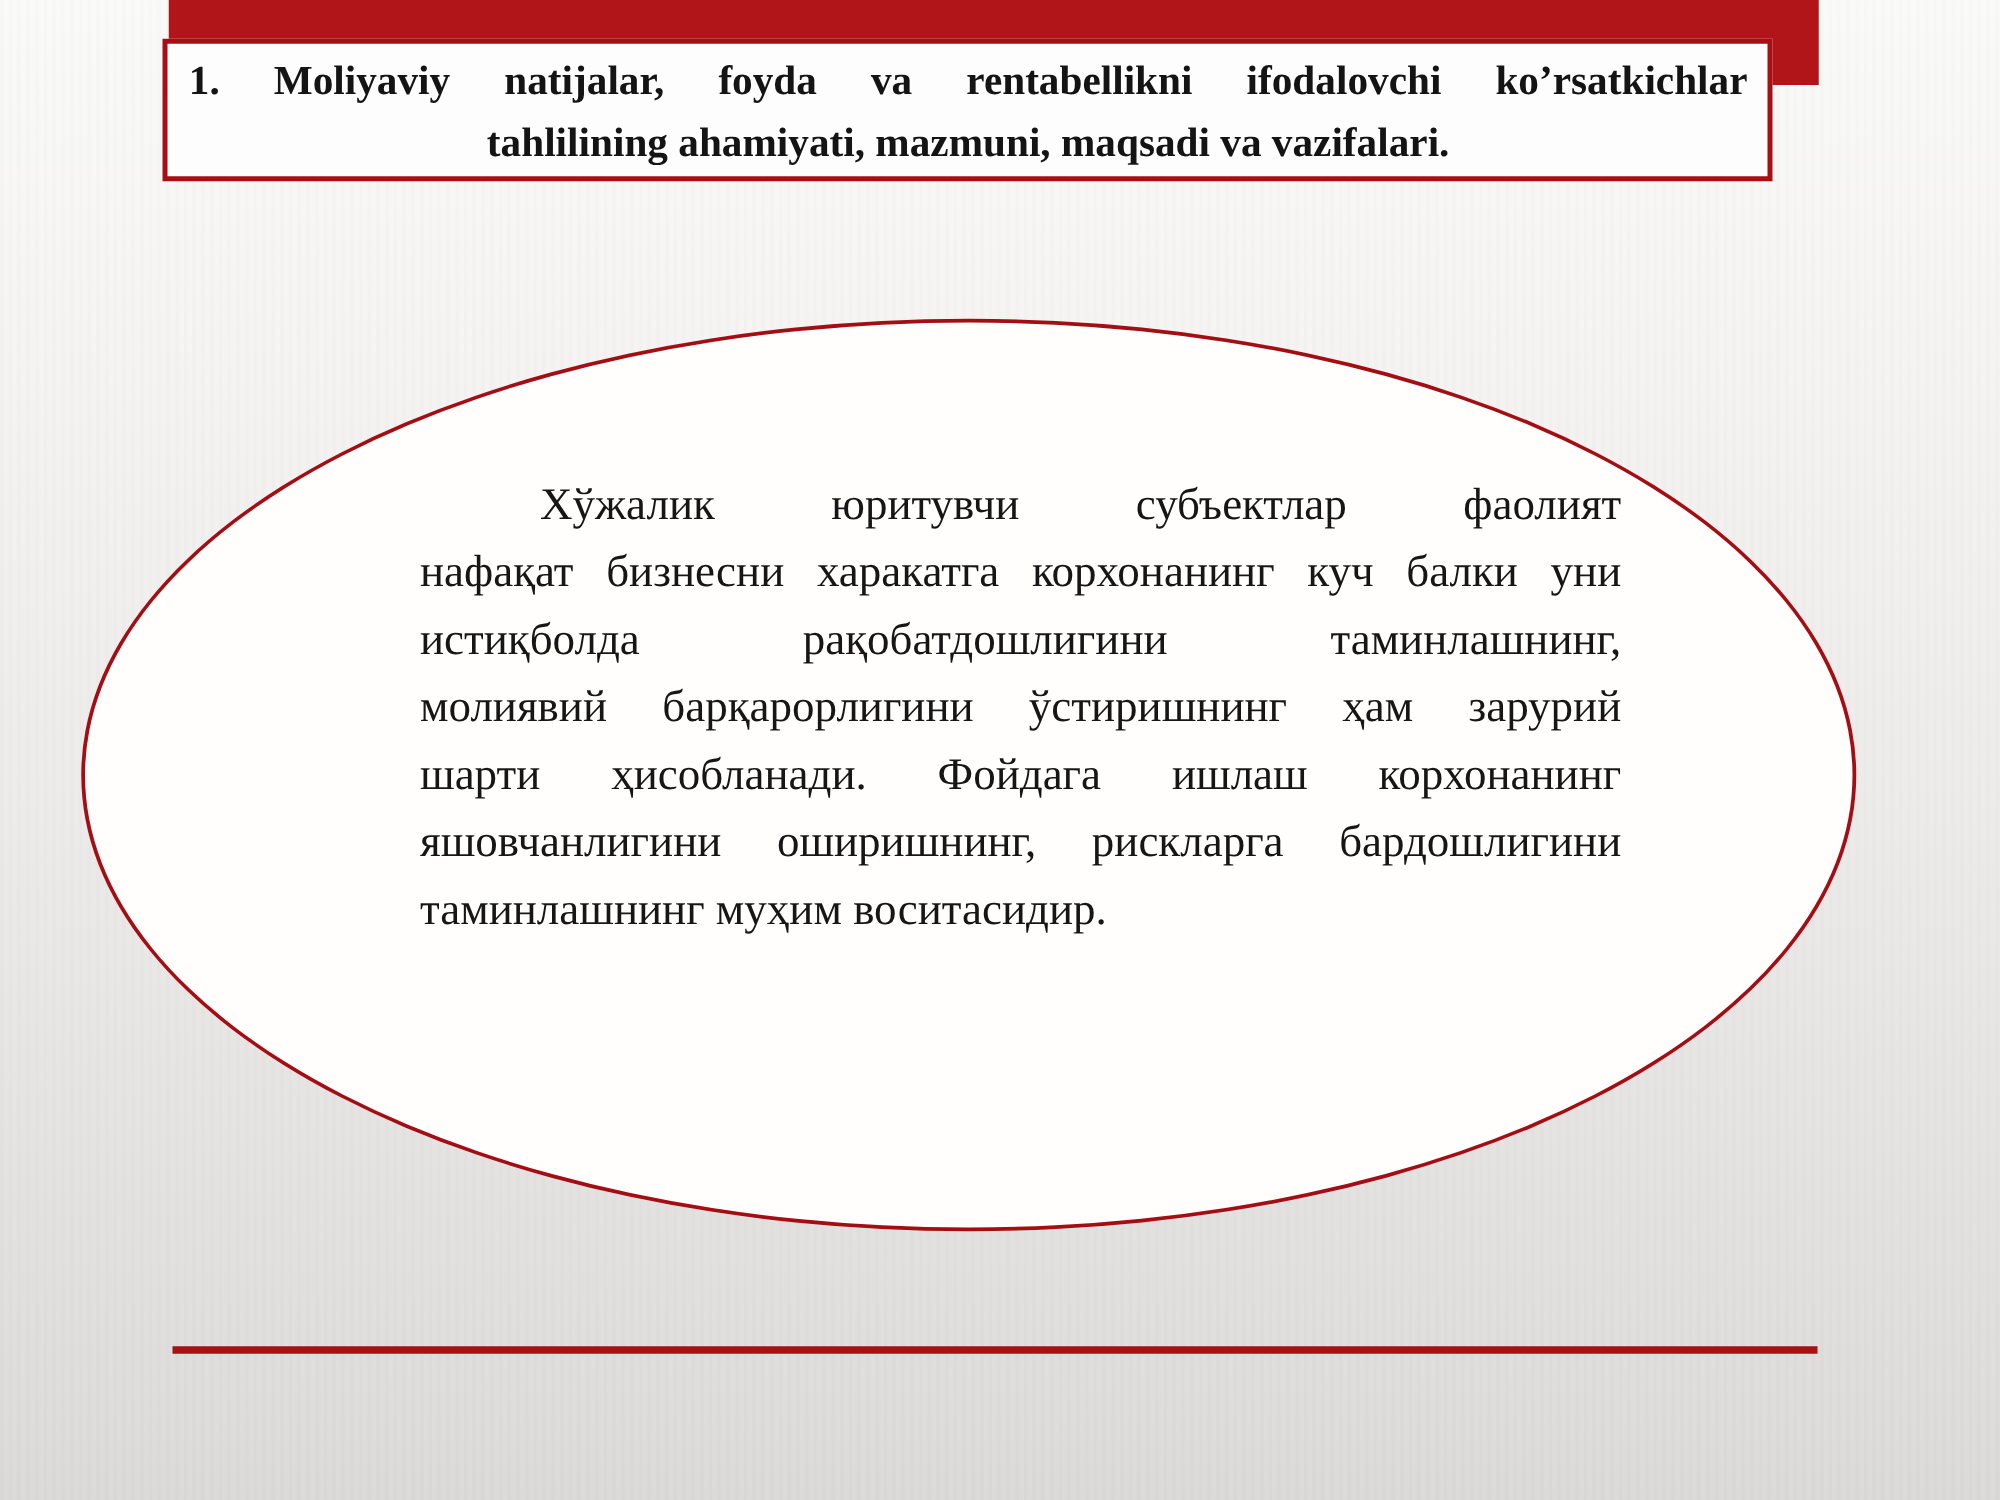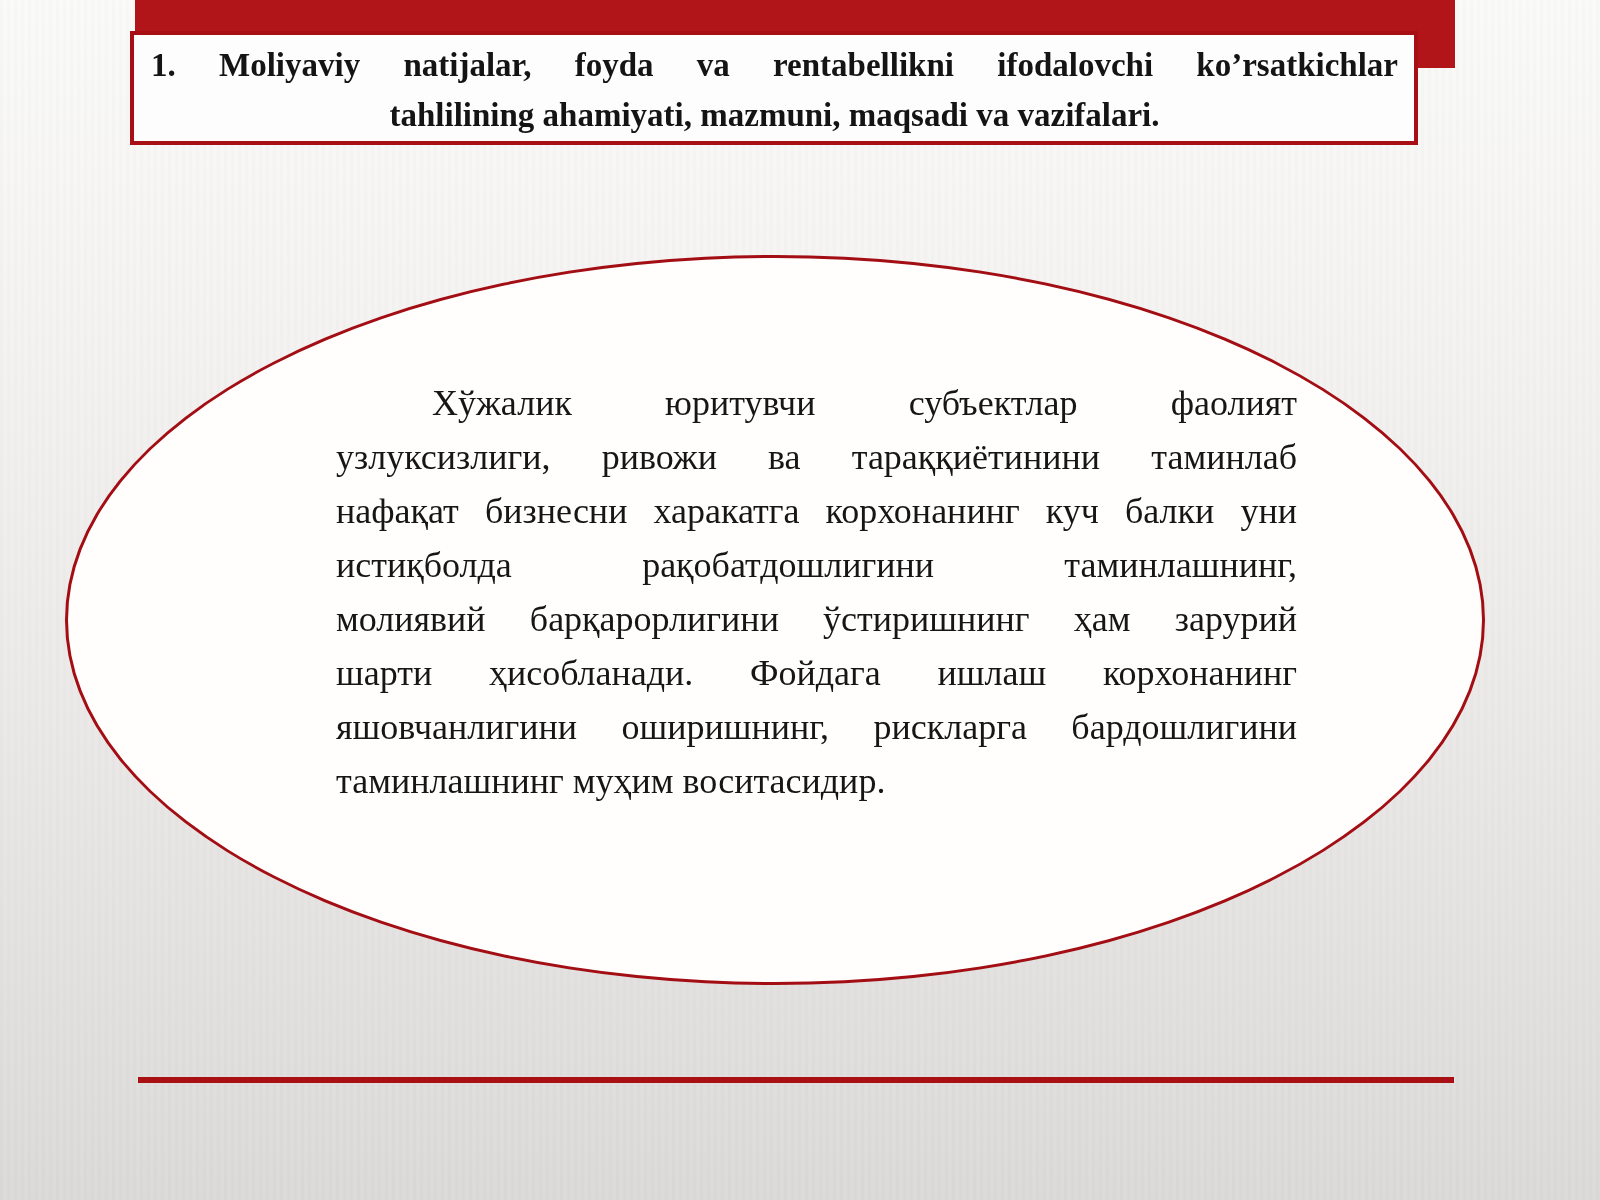--- a/index.html
+++ b/index.html
@@ -88,21 +88,20 @@
 
   <div class="title-box">
     <div class="title-line justify-full">1. Moliyaviy natijalar, foyda va rentabellikni ifodalovchi ko’rsatkichlar</div>
     <div class="title-line">tahlilining ahamiyati, mazmuni, maqsadi va vazifalari.</div>
   </div>
 
   <div class="content-ellipse"></div>
 
   <div class="body-text">
     <div class="body-line first">Хўжалик юритувчи субъектлар фаолият</div>
-    <div class="body-line">узлуксизлиги, ривожи ва тараққиётинини таминлаб</div>
     <div class="body-line">нафақат бизнесни харакатга корхонанинг куч балки уни</div>
     <div class="body-line">истиқболда рақобатдошлигини таминлашнинг,</div>
     <div class="body-line">молиявий барқарорлигини ўстиришнинг ҳам зарурий</div>
     <div class="body-line">шарти ҳисобланади. Фойдага ишлаш корхонанинг</div>
     <div class="body-line">яшовчанлигини оширишнинг, рискларга бардошлигини</div>
     <div class="body-line last">таминлашнинг муҳим воситасидир.</div>
   </div>
 
   <div class="bottom-rule"></div>
 

